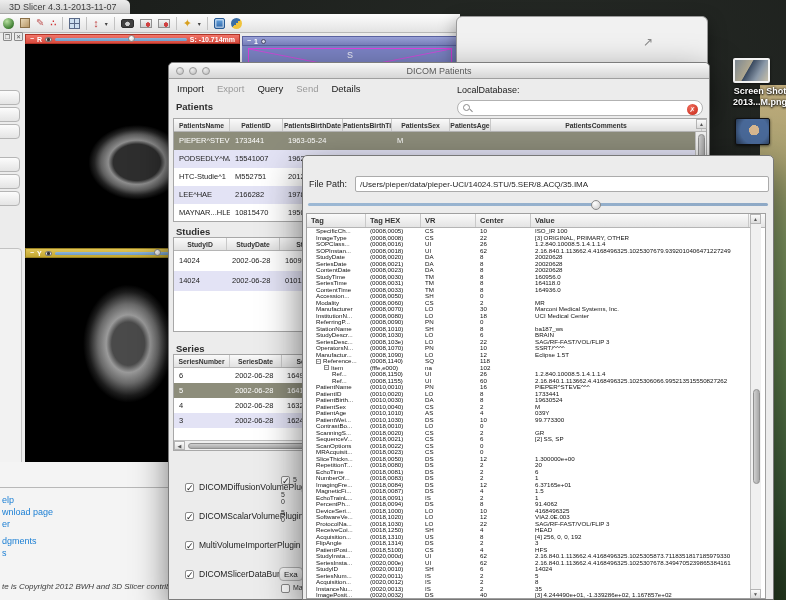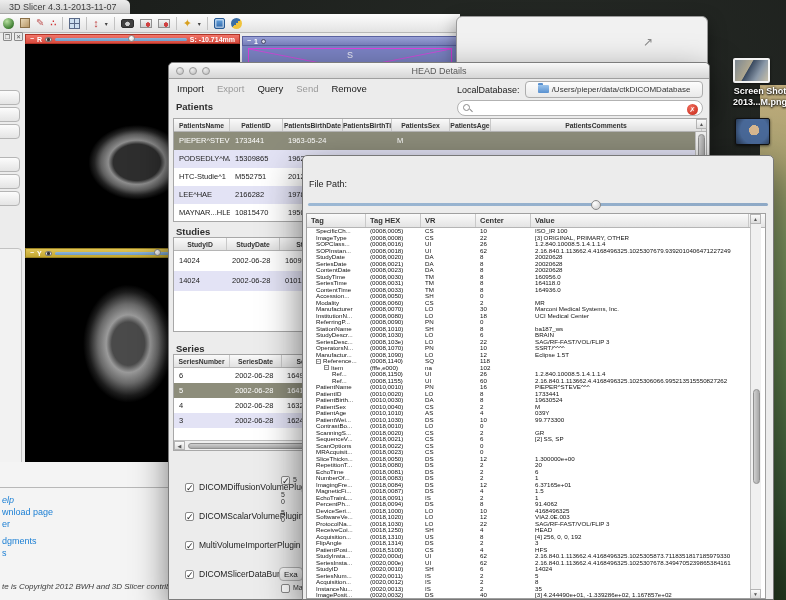--- a/index.html
+++ b/index.html
@@ -238,52 +238,51 @@
           <line x1="0" y1="0" x2="204" y2="40" stroke="#e040e0" stroke-width="0.8"></line>
           <line x1="0" y1="40" x2="204" y2="0" stroke="#e040e0" stroke-width="0.8"></line>
         </svg>
         <div class="pmarker">S</div>
       </div>
     </div>
 
     <div class="bottom-panel">
       <div class="hdivider"></div>
       <div id="slicer-links">
-          <div class="link" style="top: 33px; font-style: italic;">elp</div>
+          <div class="link" style="top: 33px;">elp</div>
           <div class="link" style="top: 45px;">wnload page</div>
           <div class="link" style="top: 57px;">er</div>
           <div class="link" style="top: 74px;">dgments</div>
           <div class="link" style="top: 86px;">s</div>
         </div>
       <div class="copyright">te is Copyright 2012 BWH and 3D Slicer contributors,</div>
     </div>
   </div>
 
   <div class="ghost-win">
     <span class="expand-glyph">↗</span>
   </div>
 
   <div class="details-win">
     <div class="titlebar">
       <span class="lights">
         <span class="light"></span>
         <span class="light"></span>
         <span class="light"></span>
       </span>
-      <span>HEAD Details</span>
+      <span>DICOM Patients</span>
     </div>
     <div class="dd-menu" id="dd-menu">
         <div>Import</div>
         <div class="disabled">Export</div>
         <div>Query</div>
         <div class="disabled">Send</div>
-        <div>Remove</div>
+        <div>Details</div>
       </div>
     <div class="dd-dblabel">LocalDatabase:</div>
-    <div class="dd-dbbtn"><span class="folder-ic"></span><span>/Users/pieper/data/ctkDICOMDatabase</span></div>
 
     <div class="section-label" style="top:38px;">Patients</div>
     <div class="search-field">
       <span class="mag"></span>
       <span class="clear-btn">✗</span>
     </div>
 
     <div class="dd-table" style="left:4px; top:55px; width:534px; height:104px; line-height:18px;" id="patients-table">
         <div class="thead-row">
           <div class="th" style="width: 56px;">PatientsName</div>
@@ -298,21 +297,21 @@
           <div class="td" style="width: 56px;">PIEPER^STEVE^^^</div>
           <div class="td" style="width: 53px;">1733441</div>
           <div class="td" style="width: 60px;">1963-05-24</div>
           <div class="td" style="width: 49px;"></div>
           <div class="td" style="width: 58px;">M</div>
           <div class="td" style="width: 41px;"></div>
           <div class="td" style="width: 211px;"></div>
         </div>
         <div class="trow alt">
           <div class="td" style="width: 56px;">PODSEDLY^MARK</div>
-          <div class="td" style="width: 53px;">15309865</div>
+          <div class="td" style="width: 53px;">15541007</div>
           <div class="td" style="width: 60px;">1962-06-16</div>
           <div class="td" style="width: 49px;"></div>
           <div class="td" style="width: 58px;">M</div>
           <div class="td" style="width: 41px;"></div>
           <div class="td" style="width: 211px;"></div>
         </div>
         <div class="trow ">
           <div class="td" style="width: 56px;">HTC-Studie^1</div>
           <div class="td" style="width: 53px;">M552751</div>
           <div class="td" style="width: 60px;">2012</div>
@@ -425,20 +424,21 @@
     <div class="sliver-button" style="top:504px;">Exa</div>
     <div class="sliver-item" style="top:521px; display:flex; gap:3px;">
       <span class="checkbox" style="color:transparent"></span>
       <span>Ma</span>
     </div>
   </div>
 
   <div class="fh-win">
     <div class="fh-pathrow">
       <span class="fh-pathlabel">File Path:</span>
+      <span class="fh-pathfield">/Users/pieper/data/pieper-UCI/14024.STU/5.SER/8.ACQ/35.IMA</span>
     </div>
     <div class="fh-slider">
       <span class="fh-handle"></span>
     </div>
     <div class="fh-table">
       <div class="fh-head" id="fh-head">
           <div class="th" style="width: 59px;">Tag</div>
           <div class="th" style="width: 55px;">Tag HEX</div>
           <div class="th" style="width: 55px;">VR</div>
           <div class="th" style="width: 55px;">Center</div>

